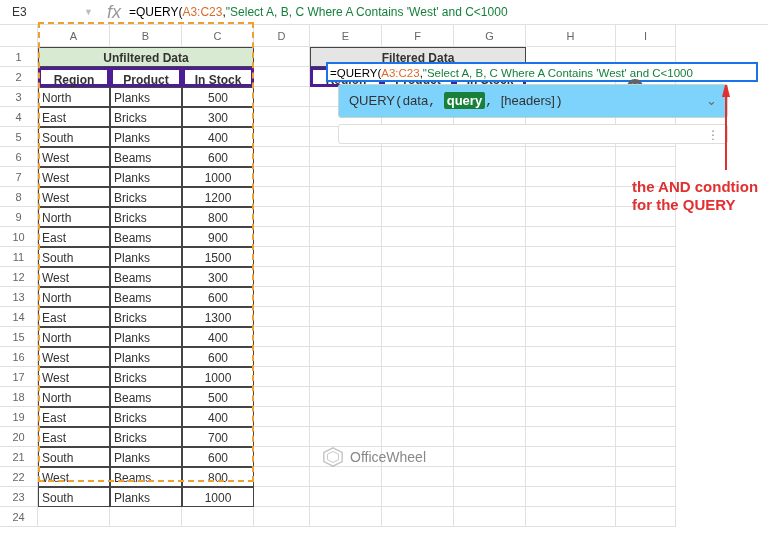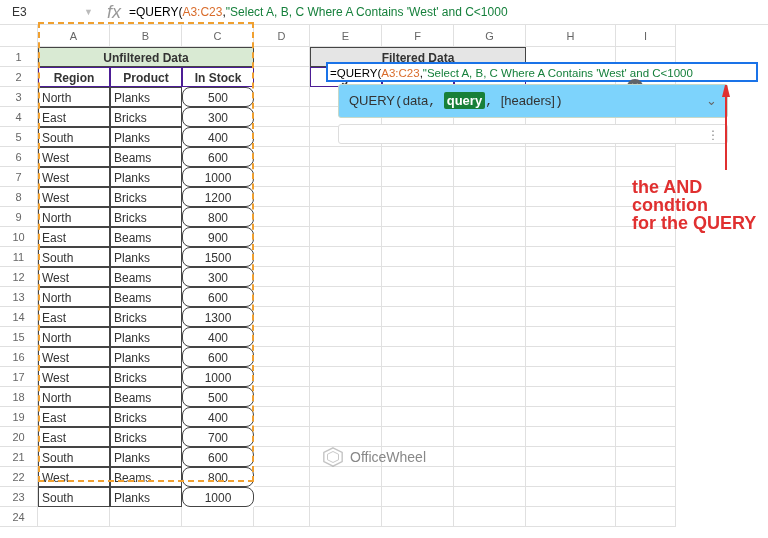--- a/index.html
+++ b/index.html
@@ -12,32 +12,32 @@
     .f-eq,.f-fn{color:#000;}.f-range{color:#d96c2b;}.f-str{color:#16803c;}
     .grid { position:relative; }
     .row { display:flex; position:relative; }
     .hdr-corner{width:38px;height:22px;border-right:1px solid #e0e0e0;border-bottom:1px solid #e0e0e0;background:#fff;}
     .col-h{height:22px;border-right:1px solid #e0e0e0;border-bottom:1px solid #e0e0e0;text-align:center;line-height:22px;color:#666;font-size:11px;}
     .row-h{width:38px;height:20px;border-right:1px solid #e0e0e0;border-bottom:1px solid #e0e0e0;text-align:center;line-height:20px;color:#666;font-size:11px;background:#fff;}
     .cell{height:20px;border-right:1px solid #e0e0e0;border-bottom:1px solid #e0e0e0;padding:0 3px;line-height:20px;overflow:visible;white-space:nowrap;}
     .wA{width:72px;}.wB{width:72px;}.wC{width:72px;}.wD{width:56px;}.wE{width:72px;}.wF{width:72px;}.wG{width:72px;}.wH{width:90px;}.wI{width:60px;}
     .title-green{background:#d9ead3;font-weight:bold;text-align:center;border:1px solid #444;}
     .title-pink{background:#e5e5e5;font-weight:bold;text-align:center;border:1px solid #444;}
-    .th{font-weight:bold;text-align:center;border:1px solid #4c1d95;}
+    .th{font-weight:bold;text-align:center;border:3px solid #4c1d95;}
     .td{border:1px solid #444;}
-    .tdc{text-align:center;border-radius:8px;}
+    .tdc{text-align:center;}
     .dash-tl{position:absolute;left:38px;top:22px;width:216px;height:460px;border:2px dashed #f0a030;pointer-events:none;}
     .active-cell{position:absolute;left:326px;top:62px;width:432px;height:20px;border:2px solid #1a73e8;background:#fff;font-family:'Courier New',monospace;font-size:11.5px;padding:0 2px;line-height:18px;z-index:5;}
     .close-x{position:absolute;width:16px;height:16px;border-radius:50%;background:#5f6368;color:#fff;font-size:10px;line-height:16px;text-align:center;z-index:6;}
     .hint{position:absolute;left:338px;top:84px;width:390px;background:#7dd3fc;border:1px solid #c8d8c8;border-radius:3px;padding:8px 10px;font-family:'Courier New',monospace;font-size:13px;z-index:7;}
     .hint .q{background:#188038;color:#fff;padding:1px 3px;border-radius:2px;font-weight:bold;}
     .hint-arrow{position:absolute;right:10px;top:8px;color:#666;}
     .hint-bar{position:absolute;left:338px;top:124px;width:390px;height:20px;background:#fff;border:1px solid #ddd;border-radius:3px;text-align:right;padding-right:8px;color:#888;line-height:20px;z-index:7;}
     .arrow-svg{position:absolute;left:718px;top:85px;z-index:8;}
-    .annot{position:absolute;left:632px;top:178px;color:#e03030;font-weight:bold;font-size:18px;line-height:18px;z-index:8;}
+    .annot{position:absolute;left:632px;top:178px;color:#e03030;font-weight:bold;font-size:15px;line-height:18px;z-index:8;}
     .logo{position:absolute;left:322px;top:446px;color:#888;font-size:14px;display:flex;align-items:center;gap:6px;}
     .logo svg{opacity:.5;}
   </style>
 </head>
 <body>
 
 <div class="formula-bar">
   <div class="cell-ref">E3</div>
   <span class="fb-arrow">▼</span>
   <span class="fx">fx</span>

